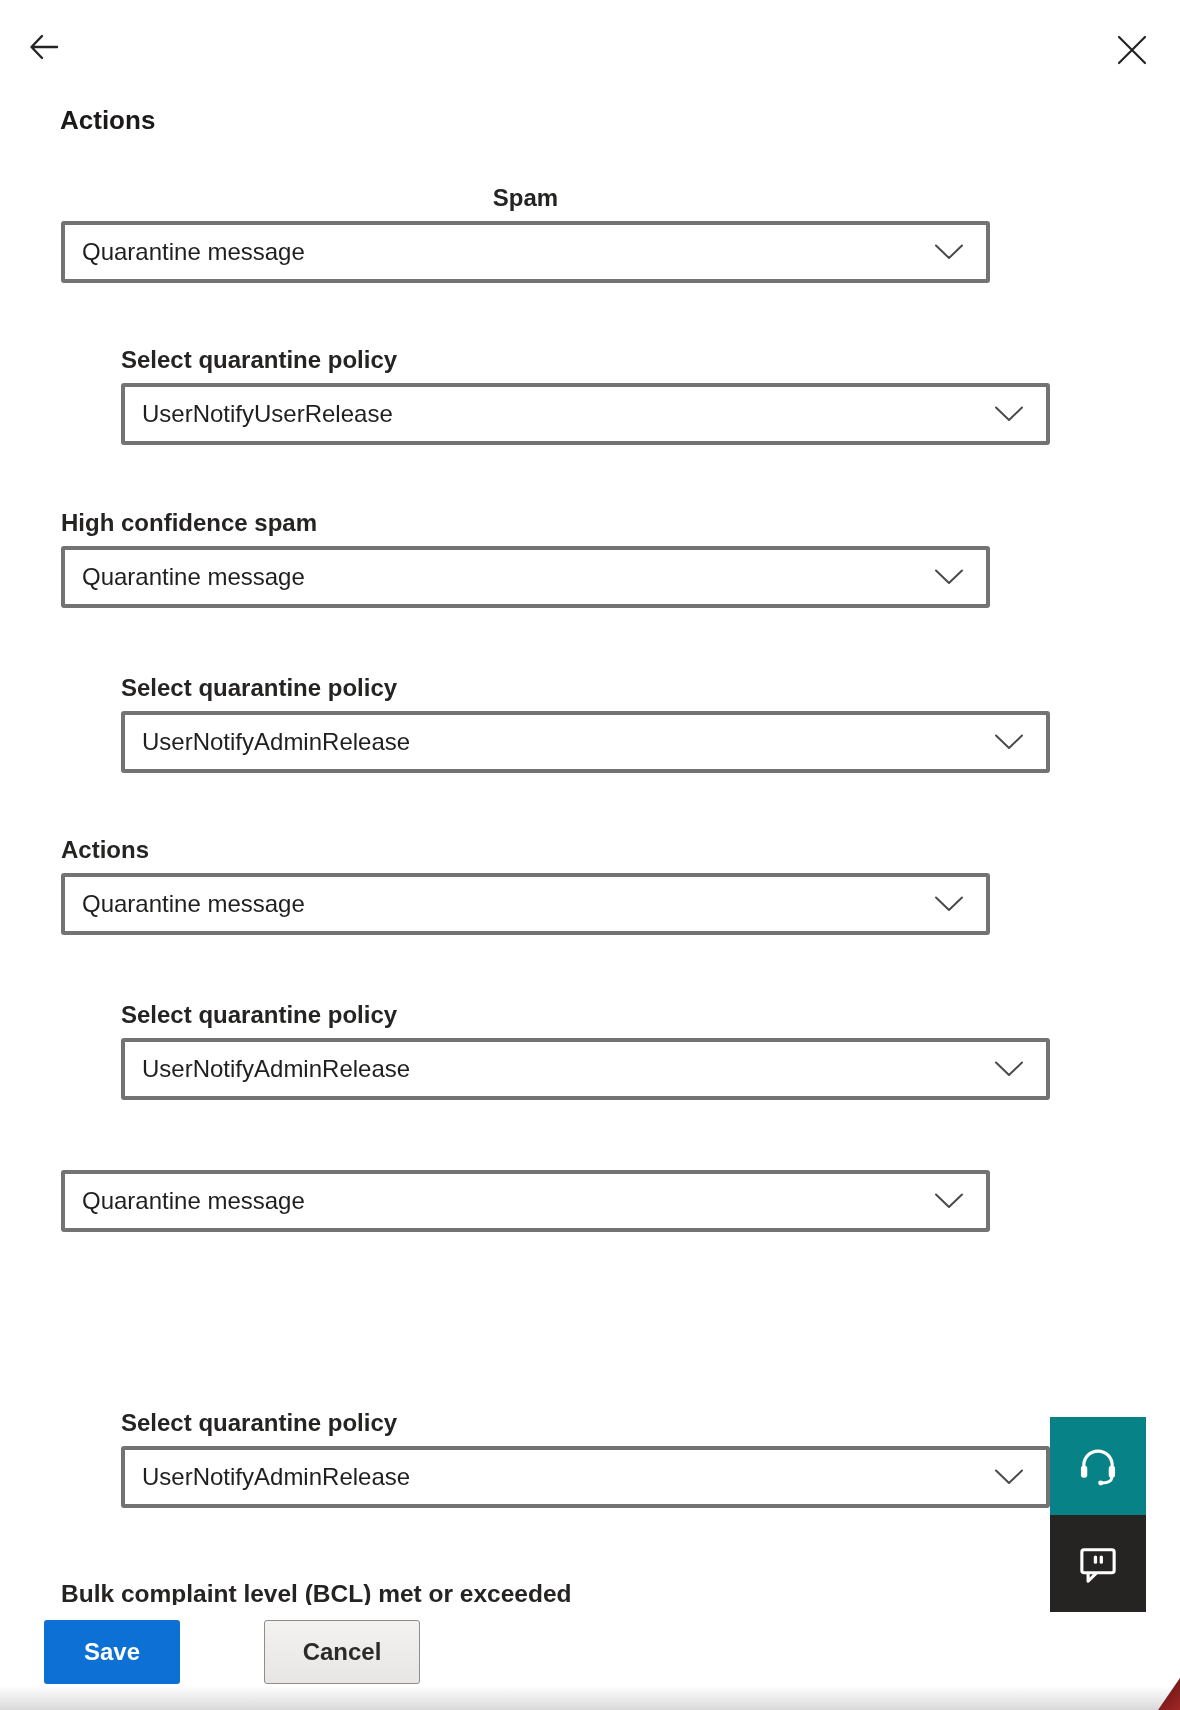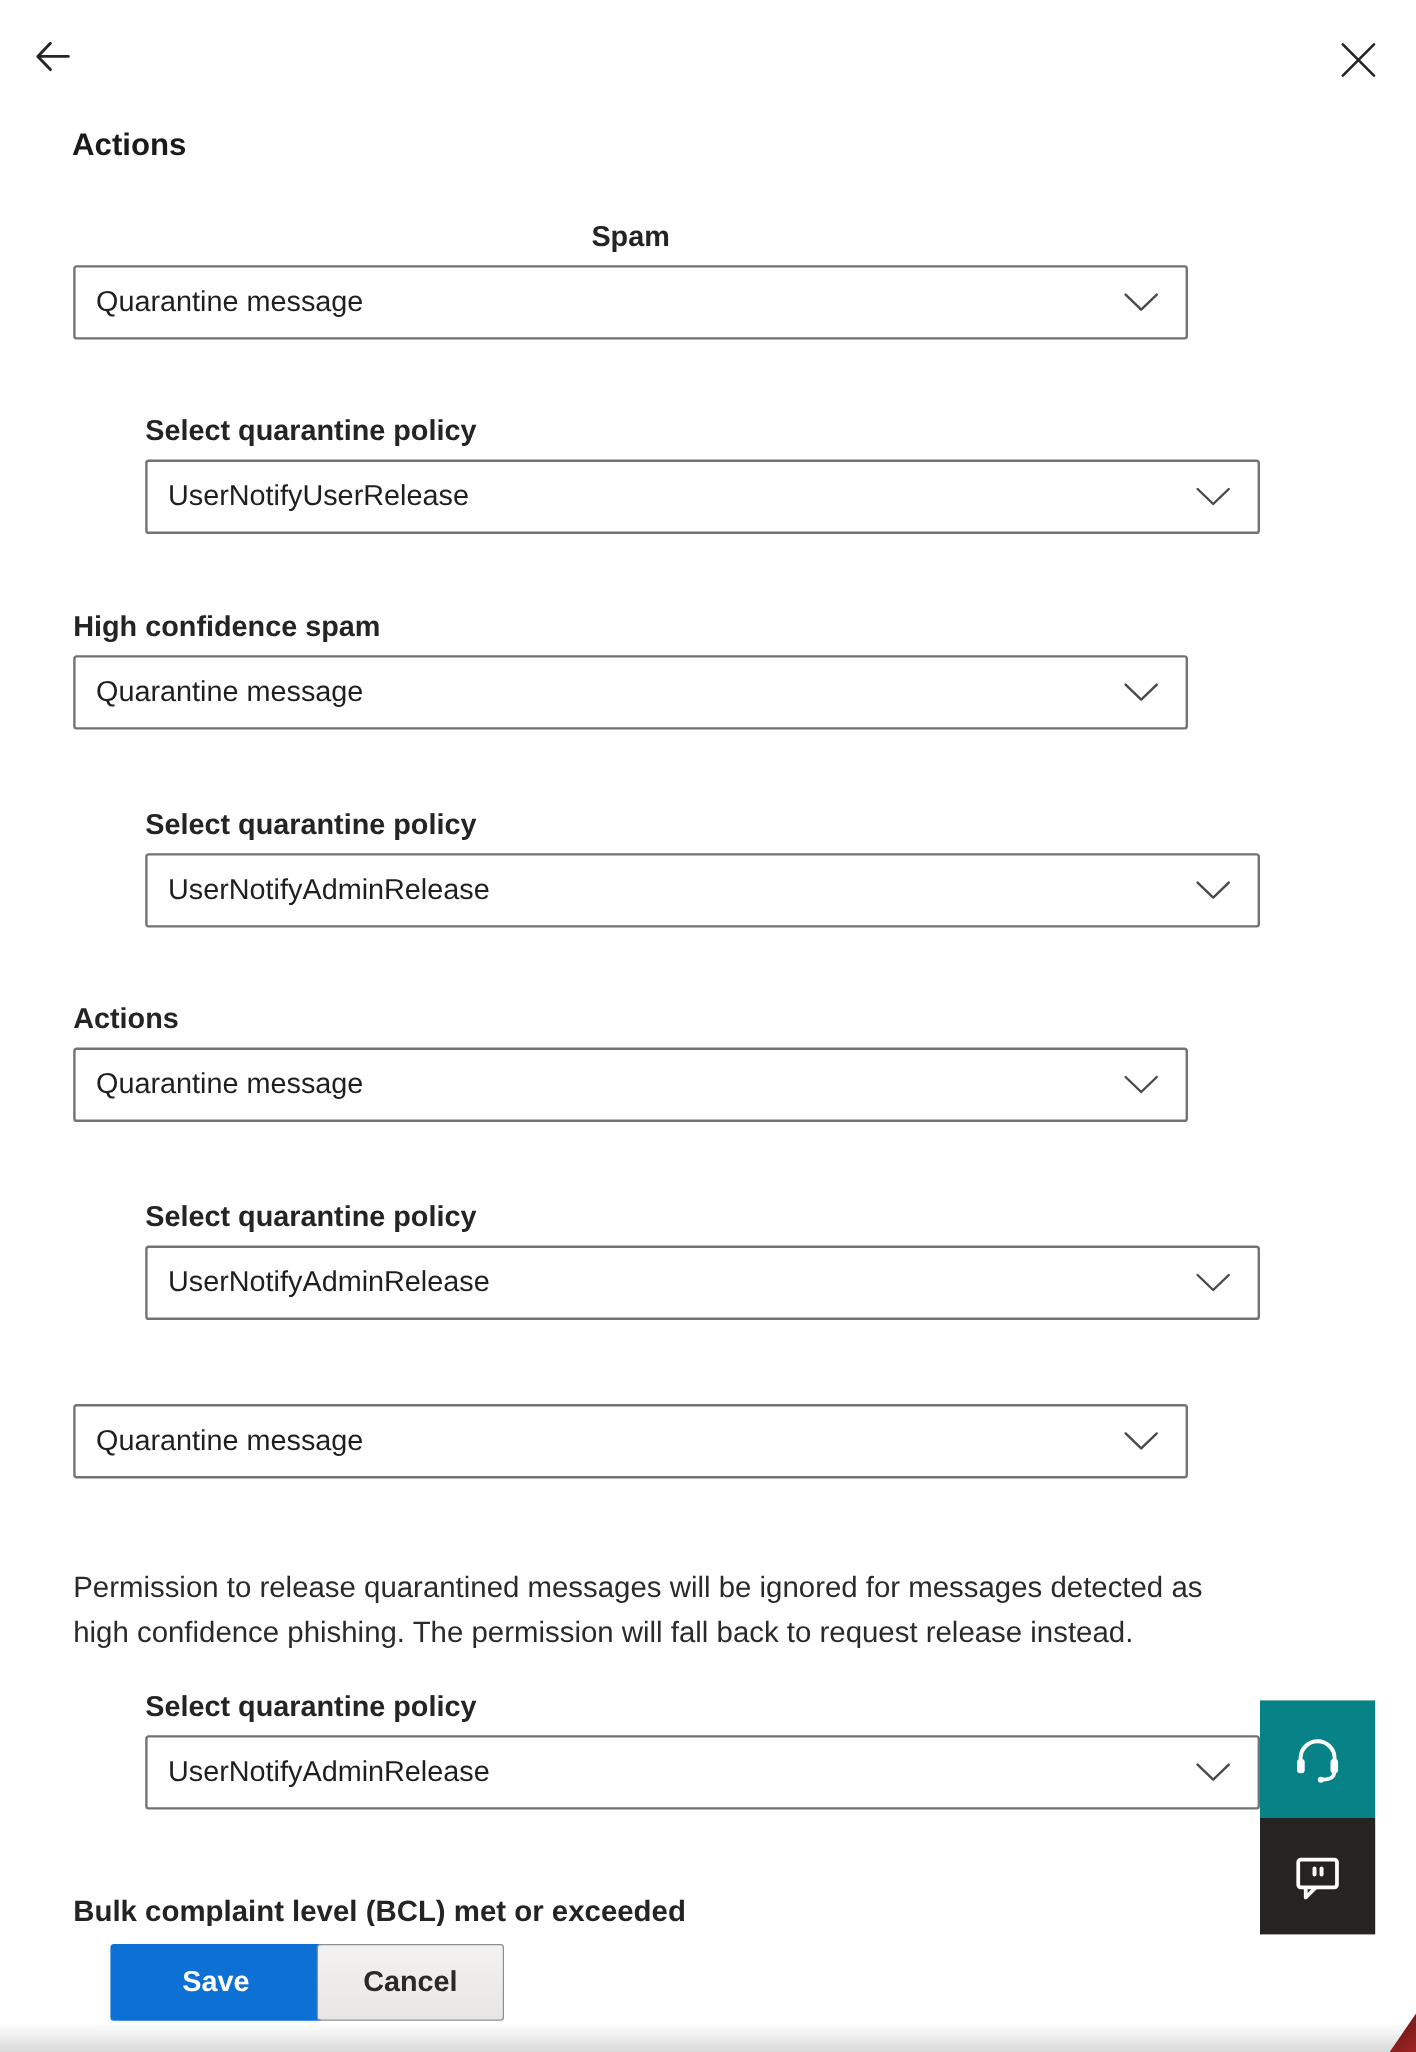--- a/index.html
+++ b/index.html
@@ -25,21 +25,21 @@
   .f-main{left:61px;}
   .f-indent{left:121px;}
   .s0{top:183px;text-align:center;} .s1{top:345px;} .s2{top:508px;} .s3{top:673px;}
   .s4{top:835px;} .s5{top:1000px;} .s6{top:1162px;} .s7{top:1408px;}
   .flabel{
     font-size:24px;font-weight:700;color:#252423;line-height:30px;
   }
   .dropdown{
     position:relative;margin-top:8px;
     width:929px;height:62px;box-sizing:border-box;
-    background:#fff;border:2px solid #737373;border-radius:3px;
+    background:#fff;border:4px solid #737373;border-radius:3px;
     display:flex;align-items:center;
     padding:0 70px 0 17px;cursor:pointer;
   }
   .dval{
     font-size:24px;color:#201f1e;font-weight:400;
     white-space:nowrap;overflow:hidden;text-overflow:ellipsis;
   }
   .chev{position:absolute;right:22px;top:50%;transform:translateY(-50%);}
   .note{
     position:absolute;left:61px;top:1305px;width:1085px;margin:0;
@@ -47,21 +47,21 @@
   }
   .bcl-clip{
     position:absolute;left:61px;top:1565px;width:900px;height:27px;overflow:hidden;margin-top:13px;
   }
   .bcl-text{font-size:24.5px;font-weight:700;color:#252423;line-height:32px;}
   .btn{
     position:absolute;top:1620px;height:64px;box-sizing:border-box;
     font-family:"Liberation Sans",sans-serif;font-size:24px;
     border-radius:3px;cursor:pointer;display:flex;align-items:center;justify-content:center;
   }
-  .btn.save{left:44px;width:176px;background:#0d70d4;color:#ffffff;border:none;font-weight:700;margin-left:48px;}
+  .btn.save{left:44px;width:136px;background:#0d70d4;color:#ffffff;border:none;font-weight:700;}
   .btn.cancel{left:228px;width:156px;background:linear-gradient(#f3f2f1,#e7e6e5);color:#2b2a28;border:1px solid #8f8d8b;font-weight:700;margin-left:36px;}
   .helpdock{position:absolute;left:1050px;top:1417px;width:96px;}
   .dock-btn{
     display:flex;align-items:center;justify-content:center;
     width:96px;border:none;padding:0;margin:0;cursor:pointer;
   }
   .dock-btn.teal{height:98px;background:#078286;}
   .dock-btn.darkb{height:97px;background:#252423;}
   .bottom-shade{
     position:absolute;left:0;right:0;bottom:0;height:24px;
@@ -155,21 +155,20 @@
 
   <div class="field f-main s6">
     <div class="dropdown" role="combobox">
       <span class="dval">Quarantine message</span>
       <svg class="chev" width="30" height="17" viewBox="0 0 30 17" fill="none">
         <path d="M2 2 L15 14.5 L28 2" stroke="#4a4a4a" stroke-width="2" fill="none" stroke-linecap="round" stroke-linejoin="round"></path>
       </svg>
     </div>
   </div>
 
-  <p class="note"><span>Permission to release quarantined messages will be ignored for messages detected as</span><br><span>high confidence phishing. The permission will fall back to request release instead.</span></p>
 
   <div class="field f-indent s7">
     <div class="flabel">Select quarantine policy</div>
     <div class="dropdown" role="combobox">
       <span class="dval">UserNotifyAdminRelease</span>
       <svg class="chev" width="30" height="17" viewBox="0 0 30 17" fill="none">
         <path d="M2 2 L15 14.5 L28 2" stroke="#4a4a4a" stroke-width="2" fill="none" stroke-linecap="round" stroke-linejoin="round"></path>
       </svg>
     </div>
   </div>

